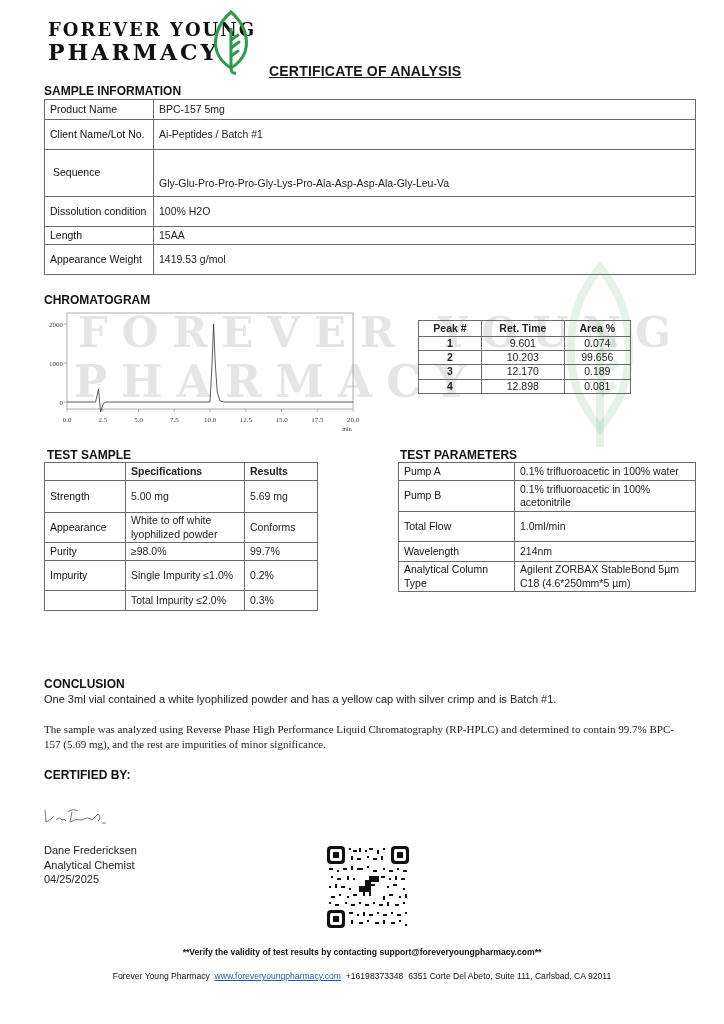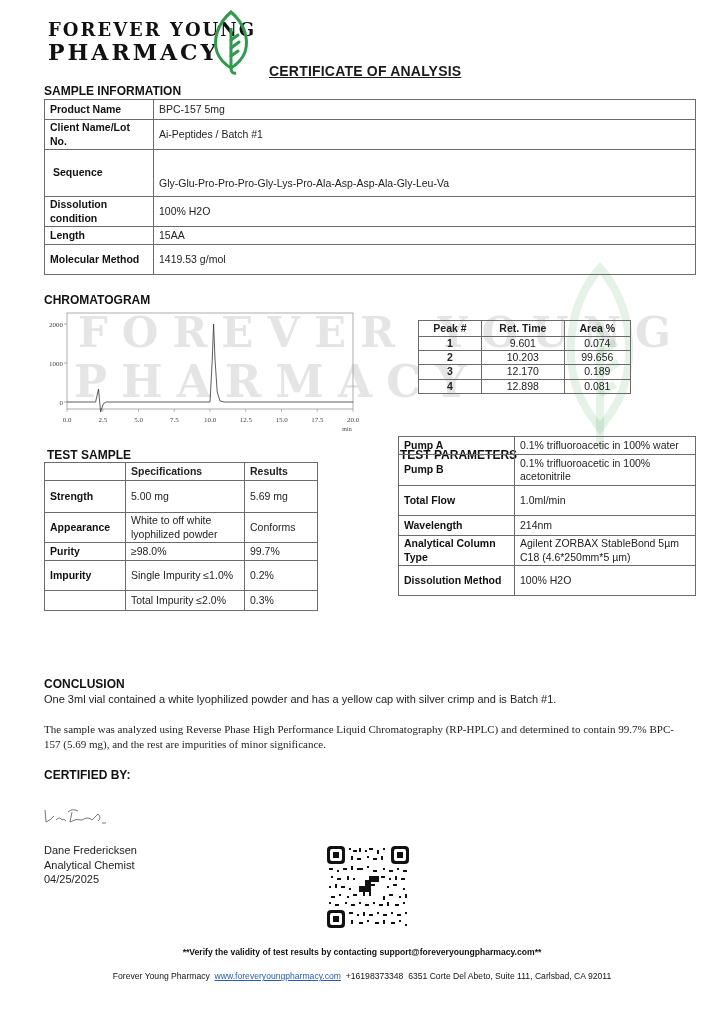--- a/index.html
+++ b/index.html
@@ -14,36 +14,36 @@
   .logo-l2 { font-size: 22px; margin-top: 2px; letter-spacing: 3px; }
   .logo-leaf { left: 211px; top: 10px; width: 40px; height: 66px; }
 
   .doc-title { left: 269px; top: 63px; font-size: 14px; font-weight: bold; text-decoration: underline; letter-spacing: 0.2px; }
 
   .section-title { font-size: 12px; font-weight: bold; color: #111; }
 
   
   table { border-collapse: collapse; font-size: 10.5px; color: #222; }
   td, th { border: 1px solid #6b6b6b; padding: 1px 5px; vertical-align: middle; text-align: left; line-height: 1.25; }
-  .lbl { font-weight: bold; color: #111; }
+  .lbl { font-weight: normal; color: #111; }
 
   #sample-table { left: 44px; top: 99px; width: 652px; }
   #sample-table td.lbl { width: 95px; }
 
   
   .chrom { left: 40px; top: 308px; width: 320px; height: 130px; }
 
   #peak-table { left: 418px; top: 320px; width: 213px; font-size: 10.5px; }
   #peak-table th { text-align: center; font-weight: bold; }
   #peak-table td { text-align: center; padding: 0 4px; }
   #peak-table td.pk { font-weight: bold; }
 
   #results-table { left: 44px; top: 462px; width: 274px; }
   #results-table th { font-weight: bold; }
-  #params-table { left: 398px; top: 436px; width: 298px; }
+  #params-table { left: 398px; top: 462px; width: 298px; }
 
   .watermark-text { font-family: "DejaVu Serif", serif; font-weight: bold; color: rgba(160,160,160,0.28);
                     letter-spacing: 14px; line-height: 1; white-space: nowrap; pointer-events: none; }
   .watermark-leaf { left: 560px; top: 262px; width: 80px; height: 195px; pointer-events: none; }
 
   .para { font-size: 11px; color: #222; line-height: 1.32; }
   .footer-line { font-size: 8.6px; color: #111; white-space: nowrap; }
   .footer-link { color: #2a5db0; text-decoration: underline; }
 </style>
 </head>
@@ -85,21 +85,21 @@
   </tr>
   <tr style="height:30px;">
     <td class="lbl">Dissolution condition</td>
     <td>100% H2O</td>
   </tr>
   <tr style="height:18px;">
     <td class="lbl">Length</td>
     <td>15AA</td>
   </tr>
   <tr style="height:30px;">
-    <td class="lbl">Molecular Method</td>
+    <td class="lbl">Appearance Weight</td>
     <td>1419.53 g/mol</td>
   </tr>
 </tbody>
   </table>
 
 <div class="abs section-title" style="left:44px; top:293px;">CHROMATOGRAM</div>
 
 <svg class="abs chrom" viewBox="0 0 320 130">
 
   <rect x="27" y="5" width="286" height="96" fill="none" stroke="#9a9a9a" stroke-width="0.8"></rect>
@@ -223,24 +223,20 @@
     <td class="lbl">Total Flow</td>
     <td>1.0ml/min</td>
   </tr>
   <tr style="height:20px;">
     <td class="lbl">Wavelength</td>
     <td>214nm</td>
   </tr>
   <tr style="height:30px;">
     <td class="lbl">Analytical Column Type</td>
     <td>Agilent ZORBAX StableBond 5µm C18 (4.6*250mm*5 µm)</td>
-  </tr>
-  <tr style="height:30px;">
-    <td class="lbl">Dissolution Method</td>
-    <td>100% H2O</td>
   </tr>
 </tbody>
   </table>
 
 <div class="abs section-title" style="left:44px; top:677px;">CONCLUSION</div>
 <div class="abs para" style="left:44px; top:692px; width:650px;">One 3ml vial contained a white lyophilized powder and has a yellow cap with silver crimp and is Batch #1.</div>
 <div class="abs para" style="left:44px; top:722px; width:640px;font-family:Liberation Serif, serif;">The sample was analyzed using Reverse Phase High Performance Liquid Chromatography (RP-HPLC) and determined to contain 99.7% BPC-157 (5.69 mg), and the rest are impurities of minor significance.</div>
 
 <div class="abs section-title" style="left:44px; top:768px;">CERTIFIED BY:</div>
 <svg class="abs" style="left:42px; top:806px;" width="70" height="20" viewBox="0 0 70 20">

